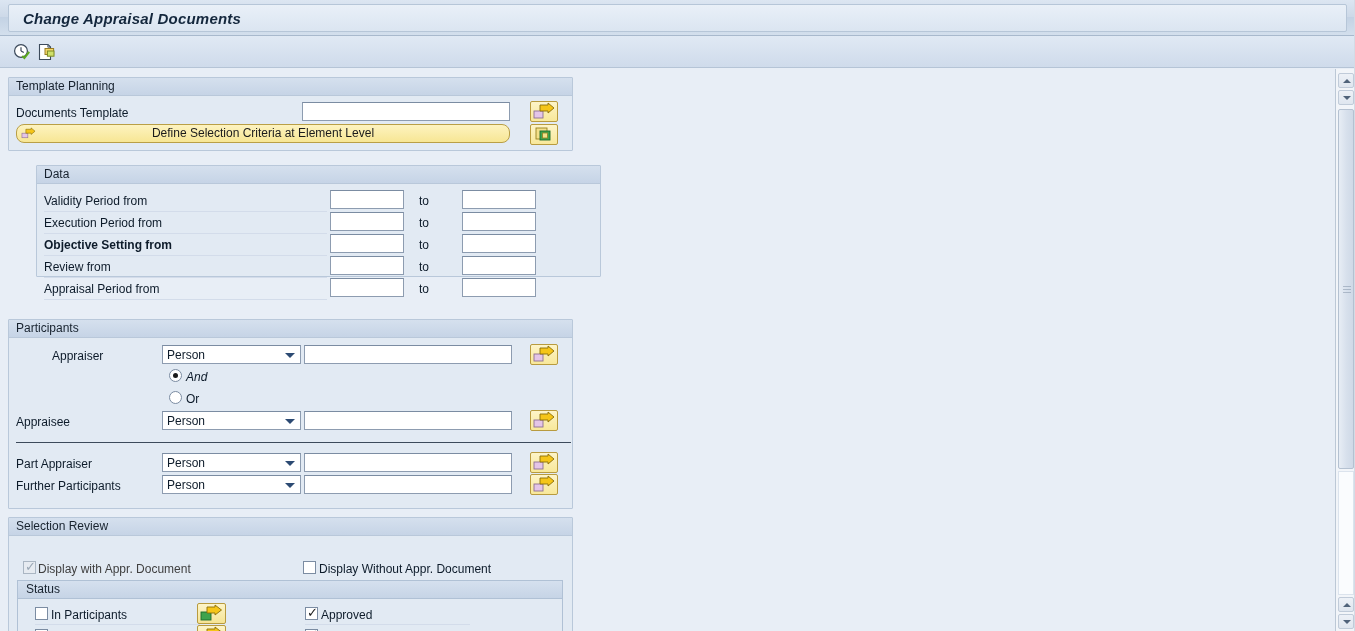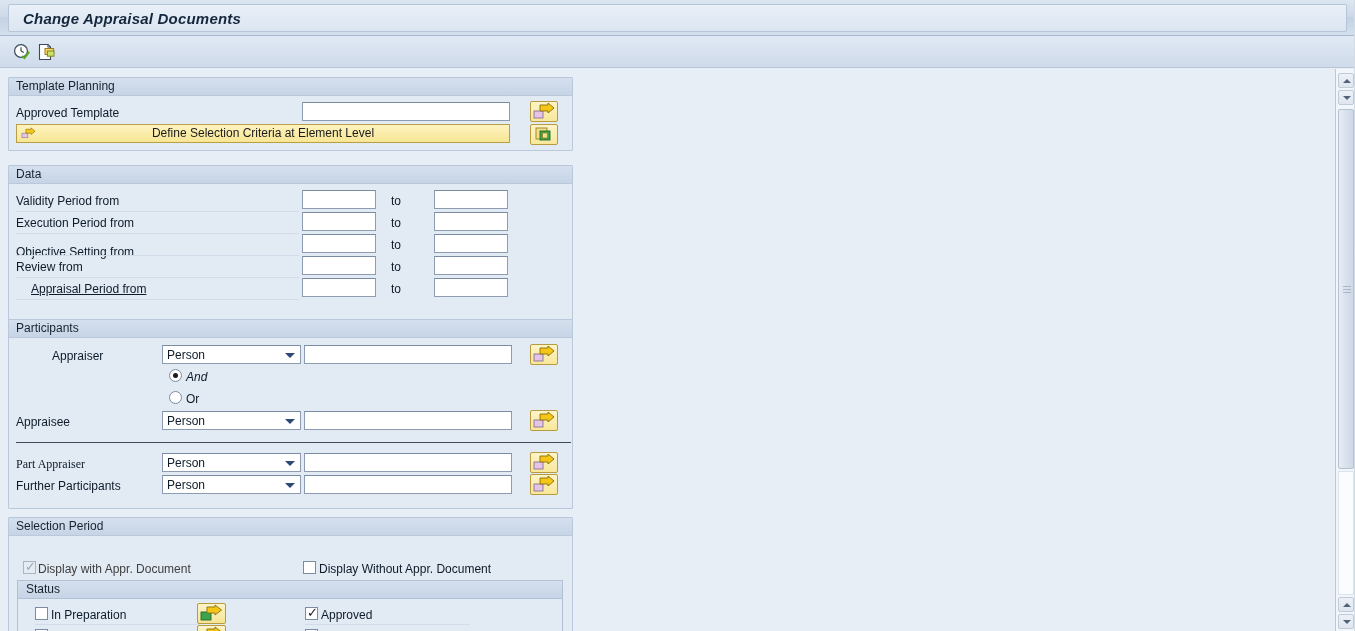--- a/index.html
+++ b/index.html
@@ -175,21 +175,21 @@
     border: 1px solid #b89b3f;
     border-radius: 2px;
     cursor: pointer;
   }
 
   
   .btn-wide {
     position: absolute;
     background: linear-gradient(to bottom, #fdf3c0 0%, #f7e694 100%);
     border: 1px solid #b99f46;
-    border-radius: 0;
+    border-radius: 8px;
     cursor: pointer;
     font-size: 12px;
     color: #1b1b1b;
     text-align: center;
     line-height: 17px;
   }
 
   
   .cb {
     position: absolute;
@@ -318,21 +318,21 @@
 
     <div class="watermark">© www.tutorialkart.com</div>
   </div>
 
   <div class="content">
 
     <div class="group" id="grpTemplate" style="top:8px; height:74px;">
       <div class="group-header">Template Planning</div>
       <div class="group-body">
 
-        <div class="lbl" style="left:7px; top:9px;">Approved Template</div>
+        <div class="lbl" style="left:7px; top:9px;">Documents Template</div>
 
         <input class="inp" style="left: 293px; top: 6px; width: 208px;" value="">
 
         <div class="btn-yellow tall" style="left:521px; top:5px;">
           <svg width="26" height="19" viewBox="0 0 26 19">
             <rect x="3" y="9" width="9" height="7" fill="#e4c5e8" stroke="#8d6f92" stroke-width=".9"></rect>
             <path d="M9 3 H17 V1 L23 6 L17 11 V9 H9 Z" fill="#f5c518" stroke="#8a6d0a" stroke-width=".9"></path>
           </svg>
         </div>
 
@@ -348,45 +348,45 @@
           <svg width="26" height="19" viewBox="0 0 26 19">
             <rect x="5" y="3" width="11" height="11" fill="#f3e08a" stroke="#97801f" stroke-width=".9"></rect>
             <rect x="9" y="6" width="10" height="9" fill="#3fa34d" stroke="#1d6b2b" stroke-width=".9"></rect>
             <rect x="11.5" y="8" width="5" height="5" fill="#f3e08a" stroke="#97801f" stroke-width=".8"></rect>
           </svg>
         </div>
 
       </div>
     </div>
 
-    <div class="group" id="grpData" style="top:96px; height:180px;">
+    <div class="group" id="grpData" style="top:96px; height:112px;margin-left:28px;">
       <div class="group-header">Data</div>
       <div class="group-body" id="dataBody">
 
       <div class="lbl" style="left: 7px; top: 9px;">Validity Period from</div>
           <input class="inp" value="" style="left: 293px; top: 6px; width: 74px;">
           <div class="lbl" style="left: 382px; top: 9px;">to</div>
           <input class="inp" value="" style="left: 425px; top: 6px; width: 74px;">
           <div class="rowline" style="left: 7px; top: 27px; width: 283px;"></div>
           <div class="lbl" style="left: 7px; top: 31px;">Execution Period from</div>
           <input class="inp" value="" style="left: 293px; top: 28px; width: 74px;">
           <div class="lbl" style="left: 382px; top: 31px;">to</div>
           <input class="inp" value="" style="left: 425px; top: 28px; width: 74px;">
           <div class="rowline" style="left: 7px; top: 49px; width: 283px;"></div>
-          <div class="lbl" style="left: 7px; top: 60px;">Objective Setting from</div>
+          <div class="lbl" style="left: 7px; top: 53px; font-weight: bold;">Objective Setting from</div>
           <input class="inp" value="" style="left: 293px; top: 50px; width: 74px;">
           <div class="lbl" style="left: 382px; top: 53px;">to</div>
           <input class="inp" value="" style="left: 425px; top: 50px; width: 74px;">
           <div class="rowline" style="left: 7px; top: 71px; width: 283px;"></div>
           <div class="lbl" style="left: 7px; top: 75px;">Review from</div>
           <input class="inp" value="" style="left: 293px; top: 72px; width: 74px;">
           <div class="lbl" style="left: 382px; top: 75px;">to</div>
           <input class="inp" value="" style="left: 425px; top: 72px; width: 74px;">
           <div class="rowline" style="left: 7px; top: 93px; width: 283px;"></div>
-          <div class="lbl" style="left: 22px; top: 97px; text-decoration: underline;">Appraisal Period from</div>
+          <div class="lbl" style="left: 7px; top: 97px;">Appraisal Period from</div>
           <input class="inp" value="" style="left: 293px; top: 94px; width: 74px;">
           <div class="lbl" style="left: 382px; top: 97px;">to</div>
           <input class="inp" value="" style="left: 425px; top: 94px; width: 74px;">
           <div class="rowline" style="left: 7px; top: 115px; width: 283px;"></div>
         </div>
     </div>
 
     <div class="group" id="grpParticipants" style="top:250px; height:190px;">
       <div class="group-header">Participants</div>
       <div class="group-body">
@@ -420,21 +420,21 @@
         <input class="inp" style="left: 295px; top: 73px; width: 208px;" value="">
         <div class="btn-yellow tall" style="left:521px; top:72px;">
           <svg width="26" height="19" viewBox="0 0 26 19">
             <rect x="3" y="9" width="9" height="7" fill="#e4c5e8" stroke="#8d6f92" stroke-width=".9"></rect>
             <path d="M9 3 H17 V1 L23 6 L17 11 V9 H9 Z" fill="#f5c518" stroke="#8a6d0a" stroke-width=".9"></path>
           </svg>
         </div>
 
         <div class="hr" style="left:7px; top:104px; width:555px;"></div>
 
-        <div class="lbl" style="left:7px; top:118px;font-family:Liberation Serif, serif;">Part Appraiser</div>
+        <div class="lbl" style="left:7px; top:118px;">Part Appraiser</div>
         <div class="sel" style="left:153px; top:115px; width:139px;">
           <span class="seltxt">Person</span>
           <span class="arrow"></span>
         </div>
         <input class="inp" style="left: 295px; top: 115px; width: 208px;" value="">
         <div class="btn-yellow tall" style="left:521px; top:114px;">
           <svg width="26" height="19" viewBox="0 0 26 19">
             <rect x="3" y="9" width="9" height="7" fill="#e4c5e8" stroke="#8d6f92" stroke-width=".9"></rect>
             <path d="M9 3 H17 V1 L23 6 L17 11 V9 H9 Z" fill="#f5c518" stroke="#8a6d0a" stroke-width=".9"></path>
           </svg>
@@ -450,37 +450,37 @@
           <svg width="26" height="19" viewBox="0 0 26 19">
             <rect x="3" y="9" width="9" height="7" fill="#e4c5e8" stroke="#8d6f92" stroke-width=".9"></rect>
             <path d="M9 3 H17 V1 L23 6 L17 11 V9 H9 Z" fill="#f5c518" stroke="#8a6d0a" stroke-width=".9"></path>
           </svg>
         </div>
 
       </div>
     </div>
 
     <div class="group" id="grpSelOpt" style="top:448px; height:130px;">
-      <div class="group-header">Selection Period</div>
+      <div class="group-header">Selection Review</div>
       <div class="group-body">
 
         <div class="cb dis" style="left:14px; top:25px;">
           <span class="tick">✓</span>
         </div>
         <div class="lbl dim" style="left:29px; top:25px;">Display with Appr. Document</div>
 
         <div class="cb" style="left:294px; top:25px;"></div>
         <div class="lbl" style="left:310px; top:25px;">Display Without Appr. Document</div>
 
         <div class="subgroup" style="top:44px; height:86px;">
           <div class="subgroup-header">Status</div>
           <div class="group-body" id="statusBody">
 
           <div class="cb" style="left: 17px; top: 8px;"></div>
-              <div class="lbl" style="left: 33px; top: 8px;">In Preparation</div>
+              <div class="lbl" style="left: 33px; top: 8px;">In Participants</div>
               <div class="rowline" style="left: 17px; top: 25px; width: 165px;"></div>
               <div class="btn-green" style="left: 179px; top: 4px;"><svg width="27" height="19" viewBox="0 0 27 19">
                   <rect x="3" y="8" width="10" height="8" fill="#3fa34d" stroke="#1d6b2b" stroke-width=".9"></rect>
                   <path d="M9 3 H17 V1 L23.5 6 L17 11 V9 H9 Z" fill="#f5c518" stroke="#8a6d0a" stroke-width=".9"></path>
                 </svg></div>
               <div class="cb" style="left: 17px; top: 30px;"></div>
               <div class="lbl" style="left: 33px; top: 30px;">In Planning</div>
               <div class="btn-green" style="left: 179px; top: 26px;"><svg width="27" height="19" viewBox="0 0 27 19">
                   <rect x="3" y="8" width="10" height="8" fill="#3fa34d" stroke="#1d6b2b" stroke-width=".9"></rect>
                   <path d="M9 3 H17 V1 L23.5 6 L17 11 V9 H9 Z" fill="#f5c518" stroke="#8a6d0a" stroke-width=".9"></path>

